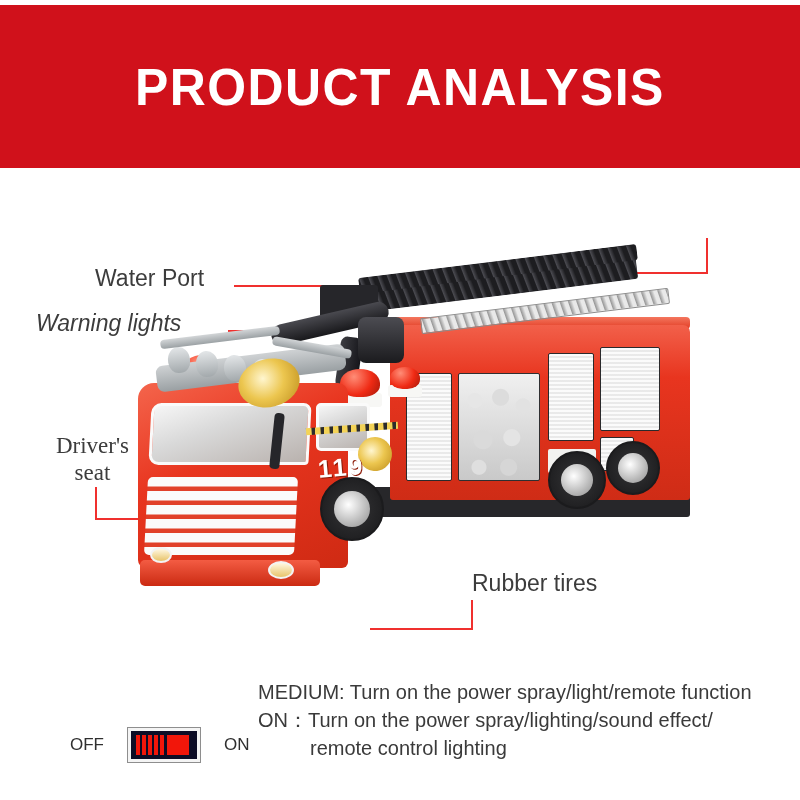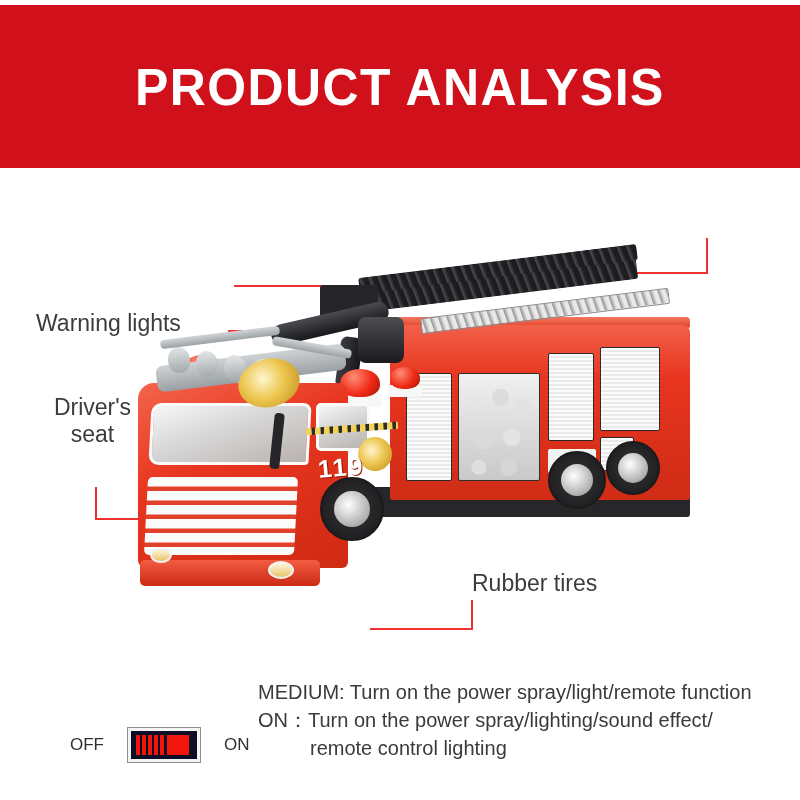--- a/index.html
+++ b/index.html
@@ -201,24 +201,25 @@
 </head>
 <body>
 
 <div id="page">
 
   <div class="banner">
     <div class="banner-title">PRODUCT ANALYSIS</div>
   </div>
 
 
-
-  <div class="callout" style="left:36px; top:310px;">Warning lights</div>
-
-  <div class="callout two-line" style="left:40px; top:394px; width:105px;">
+  <div class="callout" style="left:95px; top:265px;">Water Port</div>
+
+  <div class="callout" style="left:36px; top:310px;font-style:italic;">Warning lights</div>
+
+  <div class="callout two-line" style="left:40px; top:432px; width:105px;font-family:Liberation Serif, serif;">
     <span>Driver's</span><br>
     <span>seat</span>
   </div>
 
   <div class="callout" style="left:472px; top:570px;">Rubber tires</div>
 
   <div class="lead v" style="left:706px; top:238px; height:36px;"></div>
   <div class="lead h" style="left:600px; top:272px; width:108px;"></div>
 
   <div class="lead h" style="left:234px; top:285px; width:112px;"></div>

